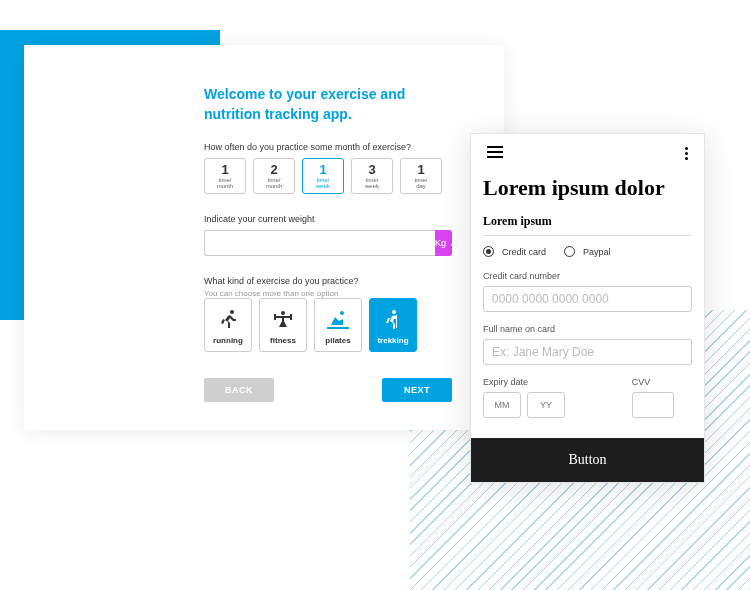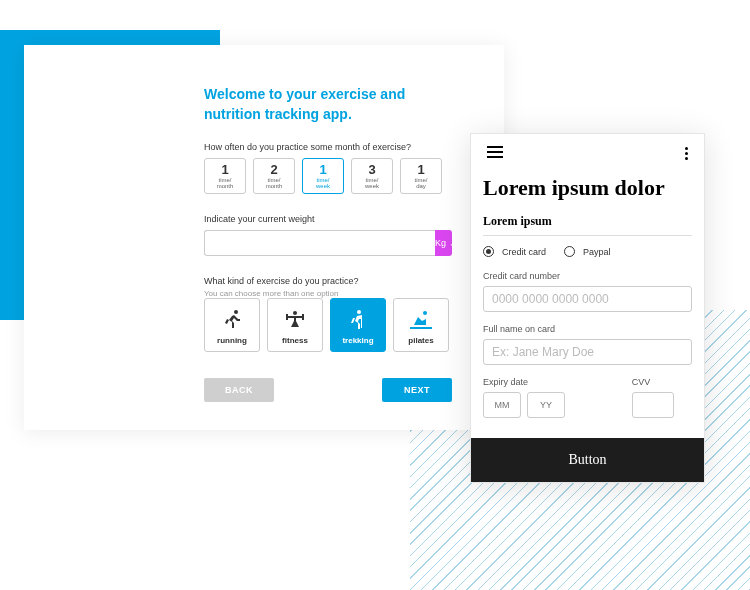--- a/index.html
+++ b/index.html
@@ -79,21 +79,21 @@
     border: none;
     border-radius: 0 3px 3px 0;
     font-size: 9px;
     display: flex; align-items: center; justify-content: space-between;
     gap: 3px;
     cursor: pointer;
   }
   .chev { font-size: 8px; }
   .ex-row { display: flex; gap: 7px; margin-bottom: 26px; }
   .ex-box {
-    width: 56px; height: 54px;
+    width: 48px; height: 54px;
     border: 1px solid #ccc;
     border-radius: 3px;
     display: flex; flex-direction: column;
     align-items: center; justify-content: center;
     cursor: pointer;
   }
   .ex-box.selected { background: #00a3e0; border-color: #00a3e0; }
   .ex-box.selected .ex-label { color: #fff; }
   .ex-icon { width: 28px; height: 28px; display: flex; align-items: center; justify-content: center; }
   .ex-label { font-size: 8px; color: #333; margin-top: 2px; font-weight: 600; }
@@ -232,37 +232,37 @@
               <circle cx="12" cy="5" r="2"></circle>
               <rect x="4" y="8" width="16" height="2"></rect>
               <rect x="3" y="6" width="2" height="6"></rect>
               <rect x="19" y="6" width="2" height="6"></rect>
               <rect x="11" y="10" width="2" height="9"></rect>
               <path d="M8 19h3v-6l-3 6z M13 13v6h3l-3-6z"></path>
             </svg>
         </span>
         <span class="ex-label">fitness</span>
       </div>
+      <div class="ex-box">
+        <span class="ex-icon">
+          <svg width="26" height="22" viewBox="0 0 26 22" fill="#00a3e0">
+              <circle cx="17" cy="4" r="2"></circle>
+              <path d="M2 18h22v2H2z M6 16l4-8 4 4 4-2v6H6z"></path>
+            </svg>
+        </span>
+        <span class="ex-label">pilates</span>
+      </div>
       <div class="ex-box selected">
         <span class="ex-icon">
           <svg width="24" height="24" viewBox="0 0 24 24" fill="#fff">
               <circle cx="13" cy="4" r="2"></circle>
               <path d="M11 8l-2 5 3 2v6h2v-5l-2-2 1-3h2v9h1V7l-5 1z M7 15l2-5-2 0-2 5h2z"></path>
             </svg>
         </span>
         <span class="ex-label">trekking</span>
-      </div>
-      <div class="ex-box">
-        <span class="ex-icon">
-          <svg width="26" height="22" viewBox="0 0 26 22" fill="#00a3e0">
-              <circle cx="17" cy="4" r="2"></circle>
-              <path d="M2 18h22v2H2z M6 16l4-8 4 4 4-2v6H6z"></path>
-            </svg>
-        </span>
-        <span class="ex-label">pilates</span>
       </div>
     </div>
 
     <div class="btn-row">
       <button class="btn back">BACK</button>
       <button class="btn next">NEXT</button>
     </div>
   </div>
 </div>
 

